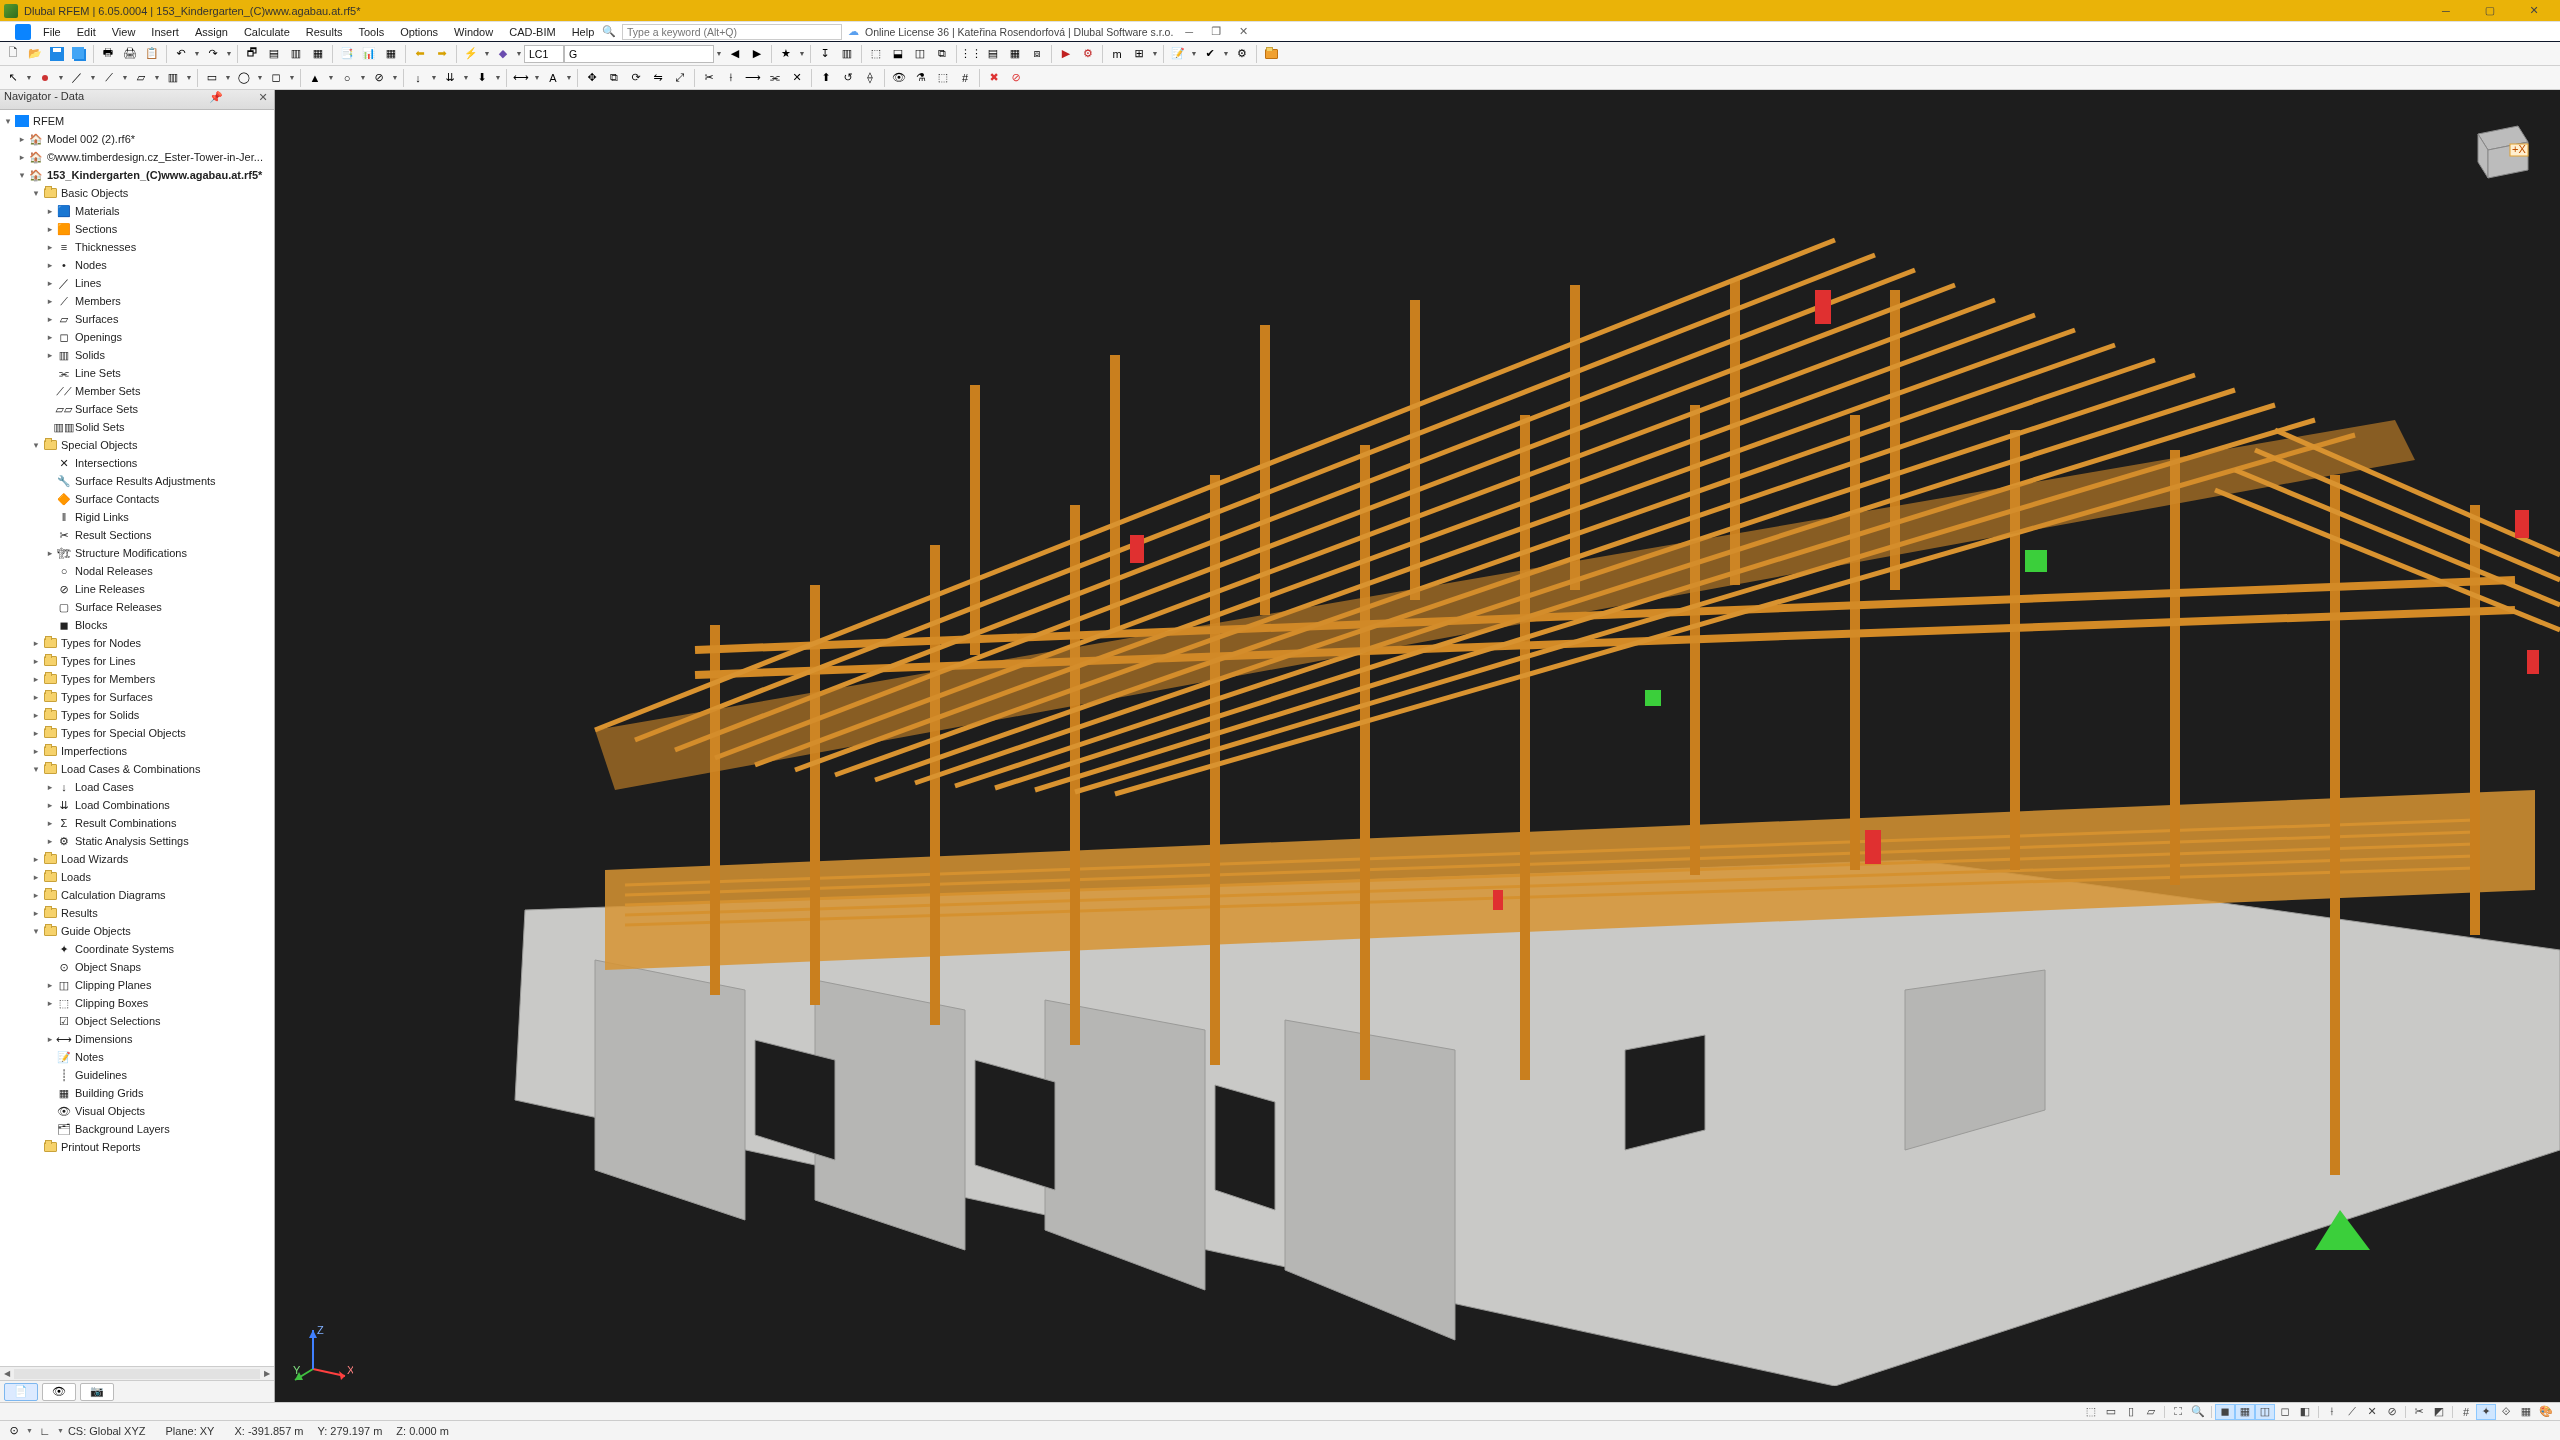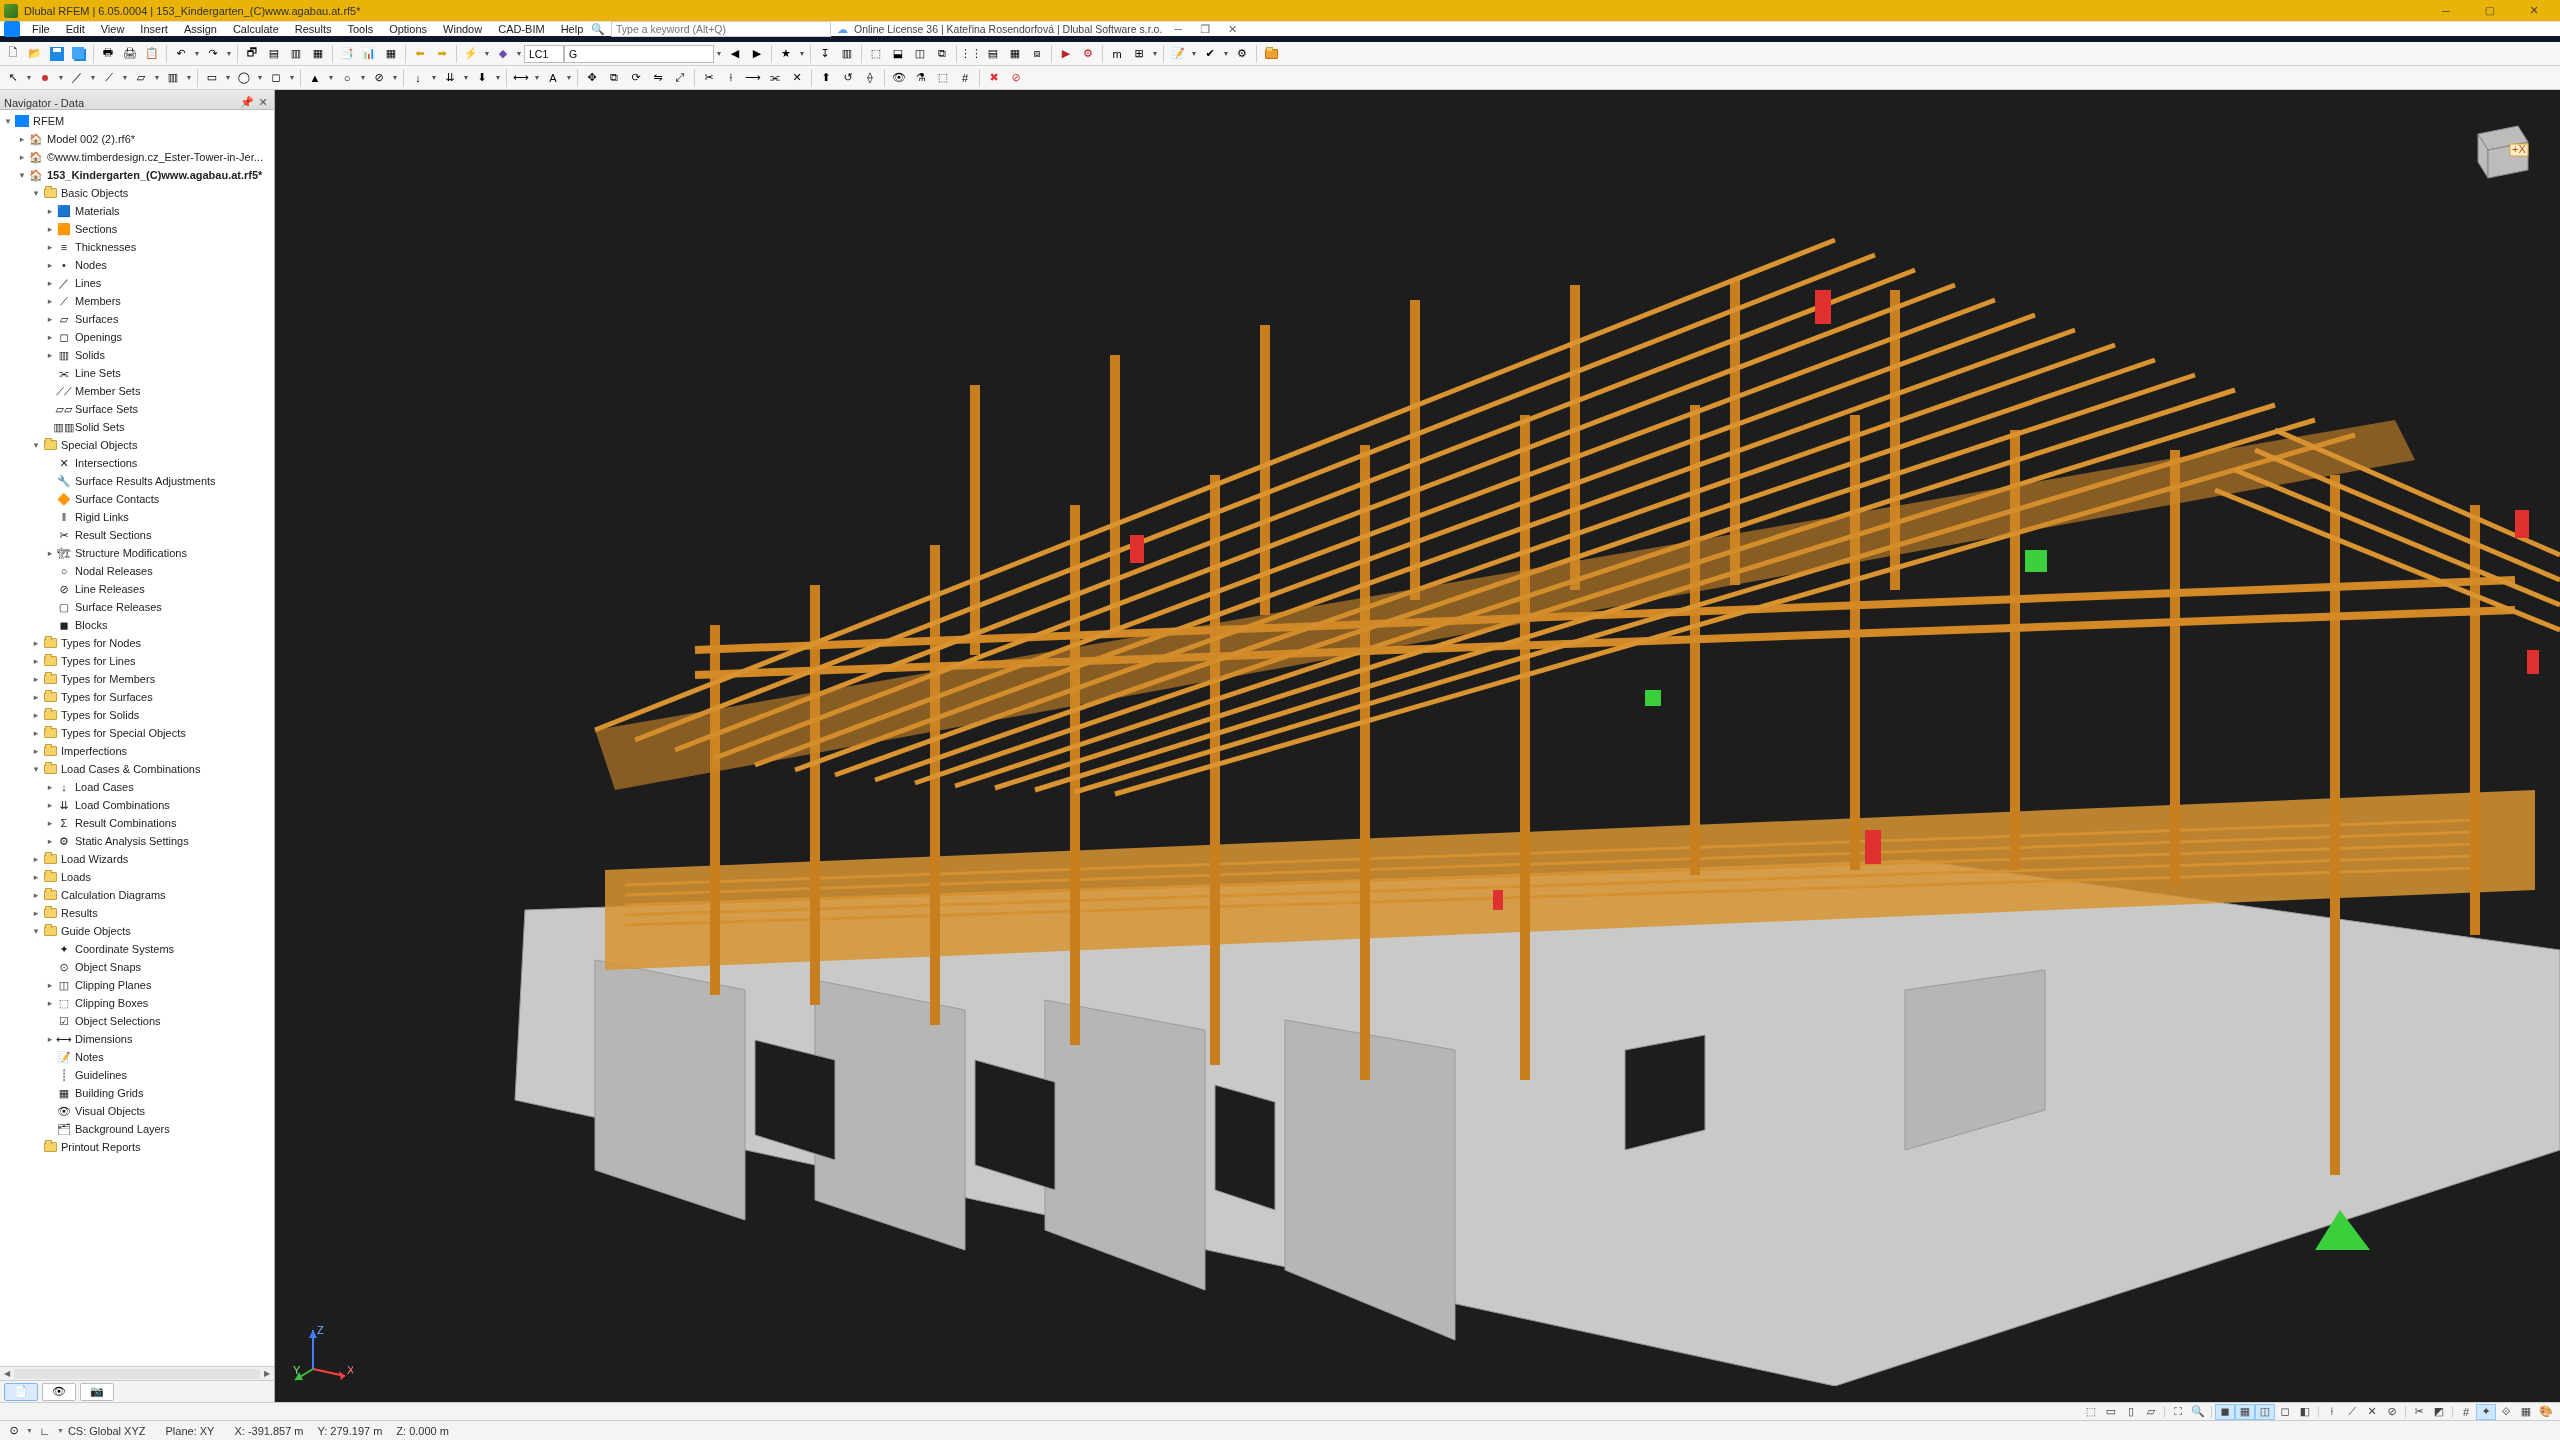--- a/index.html
+++ b/index.html
@@ -5,40 +5,40 @@
 * { margin:0; padding:0; box-sizing:border-box; font-family:"Segoe UI",Tahoma,sans-serif; font-size:11px; user-select:none; }
 html,body { width:2560px; height:1440px; overflow:hidden; background:#f0f0f0; }
 
 
 .titlebar { height:22px; background:#eab308; display:flex; align-items:center; padding:0 4px; color:#333; border-bottom:1px solid #e0e0e0;}
 .titlebar .tbicon { width:14px; height:14px; background:linear-gradient(135deg,#5a9c2f,#2e6b1f); border-radius:2px; margin-right:6px;}
 .titlebar .spacer { flex:1; }
 .titlebar .winbtn { width:44px; height:22px; display:flex; align-items:center; justify-content:center; color:#444;}
 
 
-.menubar { height:20px; background:#fff; display:flex; align-items:center; padding:0 2px; border-bottom:6px solid #0f172a;}
+.menubar { height:20px; background:#fff; display:flex; align-items:center; padding:0 13px; border-bottom:1px solid #0f172a;}
 .menubar .micon { width:16px; height:16px; background:#0a84ff; border-radius:2px; margin:0 4px 0 2px;}
 .menubar .mitem { padding:2px 8px; color:#222;}
 .menubar .right { display:flex; align-items:center; gap:6px;}
 .menubar input.kw { width:220px; height:16px; font-size:10.5px; padding:0 4px; border:1px solid #ccc; color:#888; }
 .menubar .lic { color:#444; font-size:10.5px;}
 
 
 .toolbar { height:24px; background:#f6f6f6; border-bottom:1px solid #d0d0d0; display:flex; align-items:center; padding:0 2px; gap:0;}
 .tbtn { width:22px; height:22px; display:flex; align-items:center; justify-content:center; border:1px solid transparent; border-radius:2px;}
 .tsep { width:1px; height:18px; background:#ccc; margin:0 3px;}
 .tdd { width:10px; display:flex; align-items:center; justify-content:center; font-size:7px; color:#555;}
 .tbtn svg,.tbtn .glyph{ pointer-events:none;}
 .tinput { height:18px; border:1px solid #bbb; background:#fff; padding:0 4px; font-size:10.5px;}
 .tspacer{ flex:1; }
 
 
 .main { display:flex; height:calc(1440px - 22px - 20px - 24px - 24px - 18px - 20px);}
 .navwrap { width:275px; display:flex; flex-direction:column; border-right:1px solid #b0b0b0; background:#fff;}
-.navhdr { height:20px; background:linear-gradient(#eaeaea,#dcdcdc); border-bottom:1px solid #bbb; display:flex; align-items:flex-end; padding:0 4px; font-size:11px; color:#333;}
+.navhdr { height:20px; background:linear-gradient(#eaeaea,#dcdcdc); border-bottom:1px solid #bbb; display:flex; align-items:flex-start; padding:0 4px; font-size:11px; color:#333;gap:31px;}
 .navhdr .spacer{ flex:1;}
 .navhdr .hb { width:14px; height:14px; display:flex; align-items:center; justify-content:center; color:#555; margin-left:2px;}
 .navtree { flex:1; overflow:auto; padding:2px 0 2px 2px; background:#fff;}
 .node { display:flex; align-items:center; height:18px; white-space:nowrap; color:#222;}
 .node .tw { width:12px; text-align:center; color:#666; font-size:9px;}
 .node .tw::before{ content:"▸"; display:inline-block;}
 .node.open > .tw::before{ content:"▾"; }
 .node.leaf > .tw::before{ content:""; }
 .node .ic { width:16px; height:14px; display:flex; align-items:center; justify-content:center; margin-right:3px;}
 .node .lbl { font-size:11px; }

